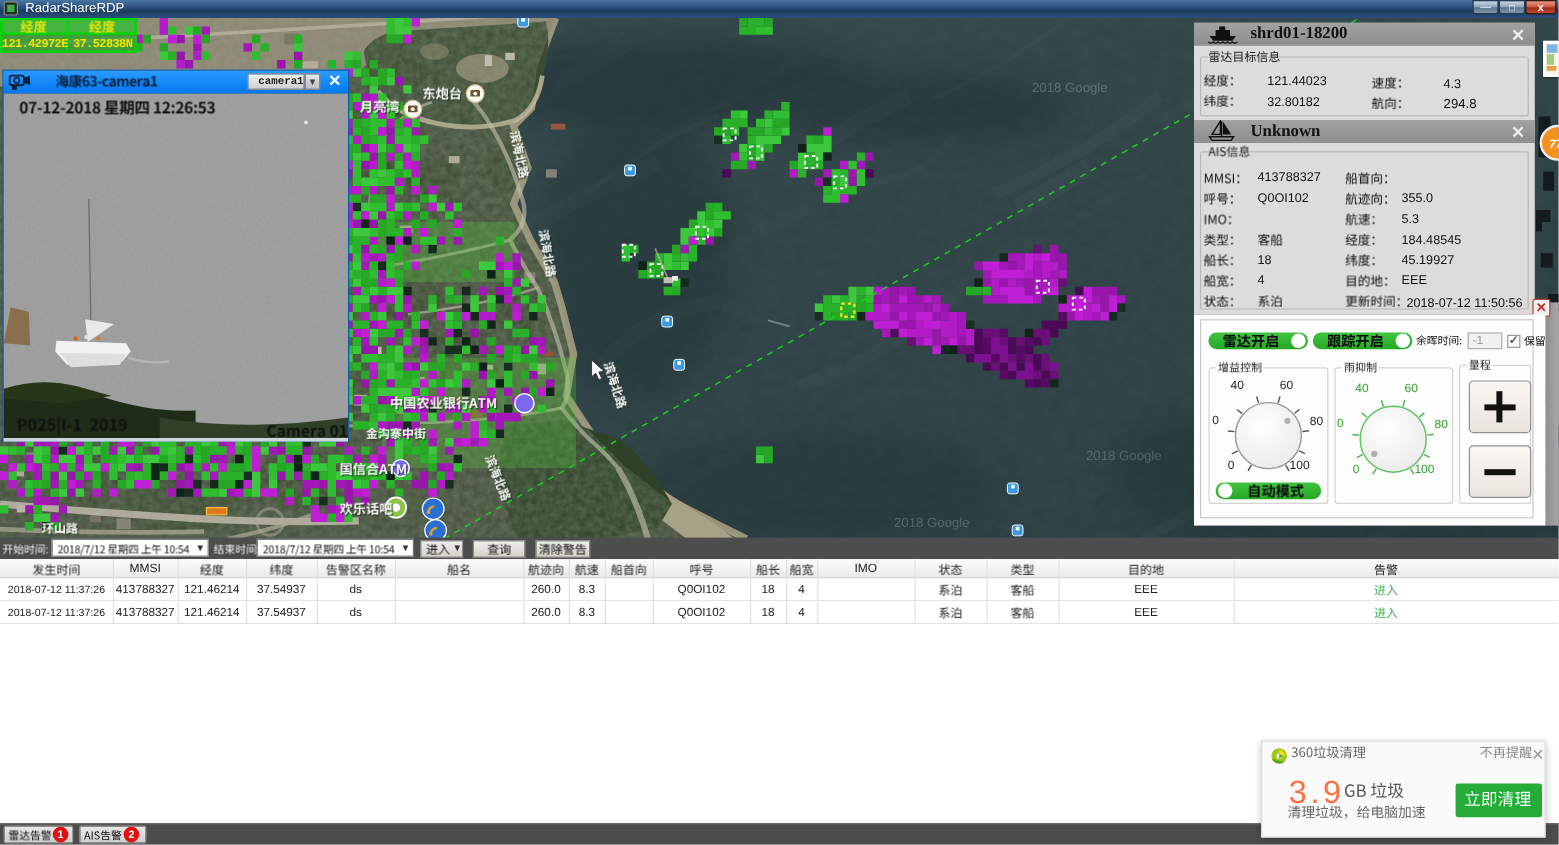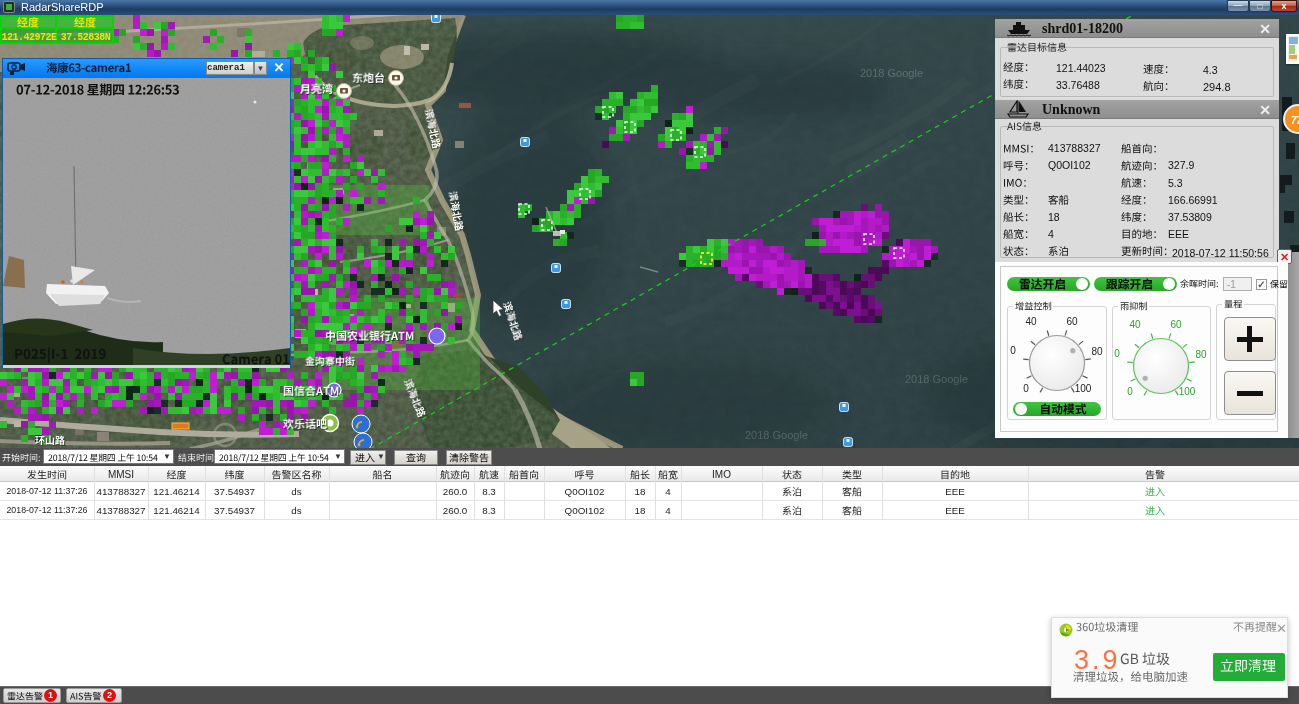--- a/index.html
+++ b/index.html
@@ -218,21 +218,21 @@
 <div class="abs" style="left:57px;top:17px;width:57px;text-align:center;color:#ece800;font-size:10px;font-weight:bold;font-family:'Liberation Mono',monospace;letter-spacing:-0.5px">37.52838N</div>
 </div>
 <div class="abs" style="left:2px;top:58px;width:289px;height:310px;border:1px solid #0a5ab4">
 <div class="abs" style="left:0;top:0;width:287px;height:19px;background:linear-gradient(#2a9aff,#0078f0)"></div>
 <svg class="abs" style="left:4px;top:2px" width="20" height="15" viewBox="0 0 20 15">
 <rect x="1" y="2" width="12" height="8" rx="2" fill="none" stroke="#0a2038" stroke-width="1.6"></rect>
 <circle cx="7" cy="6" r="2.2" fill="none" stroke="#0a2038" stroke-width="1.3"></circle>
 <path d="M13 4l5-2v8l-5-2z" fill="#0a2038"></path>
       <rect x="3" y="10" width="4" height="4" fill="#0a2038"></rect>
     </svg>
-<div class="abs" style="left:203px;top:2px;width:48px;height:14px;background:linear-gradient(#f0f0f0,#cfcfcf);border:1px solid #888;font-size:9px;font-weight:bold;color:#222;text-align:left;line-height:13px;font-family:'Liberation Mono',monospace">camera1</div>
+<div class="abs" style="left:203px;top:2px;width:48px;height:14px;background:linear-gradient(#f0f0f0,#cfcfcf);border:1px solid #888;font-size:9px;font-weight:bold;color:#222;text-align:right;line-height:13px;font-family:'Liberation Mono',monospace">camera1</div>
 <div class="abs" style="left:251px;top:2px;width:13px;height:14px;background:linear-gradient(#e8e8e8,#bdbdbd);border:1px solid #888;font-size:8px;color:#444;text-align:center;line-height:13px">▼</div>
 <div class="abs" style="left:268px;top:1px;width:16px;height:16px;color:#fff;font-size:13px;font-weight:bold;text-align:center;line-height:16px">✕</div>
 <svg class="abs" style="left:0;top:19px" width="287" height="289" viewBox="0 0 287 289">
 <rect width="287" height="289" fill="#9a9a9a"></rect>
 <rect width="287" height="289" fill="#808080" filter="url(#camgrain)" opacity="0.8"></rect>
 <defs>
         <filter id="camgrain">
           <feTurbulence type="fractalNoise" baseFrequency="0.7 0.45" numOctaves="2" seed="4"></feTurbulence>
 <feColorMatrix type="matrix" values="0 0 0 0 0.45  0 0 0 0 0.45  0 0 0 0 0.45  0 0 0 0.5 0"></feColorMatrix>
         </filter>
@@ -260,41 +260,41 @@
 <path d="M3 10h22l-3 4H6z" fill="#111"></path>
       <rect x="8" y="5" width="12" height="5" fill="#111"></rect>
       <rect x="11" y="2" width="5" height="3" fill="#111"></rect>
 <path d="M2 15q2 2 4 0q2 2 4 0q2 2 4 0q2 2 4 0q2 2 4 0q2 2 4 0" stroke="#111" fill="none" stroke-width="1"></path>
     </svg>
   </div>
 <div class="abs" style="left:1042px;top:21px;font-family:'Liberation Serif',serif;font-weight:bold;font-size:14px;color:#111">shrd01-18200</div>
 <div class="abs" style="left:1000px;top:47px;width:274px;height:50px;border:1px solid #b8b8b8;border-radius:2px"></div>
 <div class="abs" style="left:1056px;top:61.5px;font-size:10.5px;color:#111">121.44023</div>
 <div class="abs" style="left:1203px;top:63.5px;font-size:10.5px;color:#111">4.3</div>
-<div class="abs" style="left:1056px;top:78.5px;font-size:10.5px;color:#111">33.76488</div>
+<div class="abs" style="left:1056px;top:78.5px;font-size:10.5px;color:#111">32.80182</div>
 <div class="abs" style="left:1203px;top:80.5px;font-size:11px;color:#111">294.8</div>
 <div class="abs" style="left:995px;top:100px;width:284px;height:162px;background:#dcdcdc"></div>
 <div class="abs" style="left:995px;top:100px;width:284px;height:19px;background:linear-gradient(#a2a2a2,#8e8e8e);border-bottom:1px solid #7a7a7a">
     <div class="abs" style="right:8px;top:2px;color:#efefef;font-size:14px;font-weight:bold">✕</div>
     <svg class="abs" style="left:10px;top:0" width="26" height="19" viewBox="0 0 26 19">
 <path d="M12 1L5 12h7z" fill="none" stroke="#111" stroke-width="1.2"></path>
       <path d="M14 1l7 11h-7z" fill="#111"></path>
 <path d="M3 14h20l-2 3H5z" fill="none" stroke="#111" stroke-width="1.2"></path>
       <line x1="13" y1="1" x2="13" y2="14" stroke="#111" stroke-width="1"></line>
     </svg>
   </div>
 <div class="abs" style="left:1042px;top:102px;font-family:'Liberation Serif',serif;font-weight:bold;font-size:14px;color:#111">Unknown</div>
 <div class="abs" style="left:1000px;top:126px;width:274px;height:132px;border:1px solid #b8b8b8;border-radius:2px"></div>
 <div class="abs" style="left:1048px;top:142.3px;font-size:10.5px;color:#111">413788327</div>
 <div class="abs" style="left:1048px;top:159.4px;font-size:10.5px;color:#111">Q0OI102</div>
-<div class="abs" style="left:1168px;top:159.4px;font-size:10.5px;color:#111">327.9</div>
+<div class="abs" style="left:1168px;top:159.4px;font-size:10.5px;color:#111">355.0</div>
 <div class="abs" style="left:1168px;top:176.5px;font-size:10.5px;color:#111">5.3</div>
-<div class="abs" style="left:1168px;top:193.6px;font-size:10.5px;color:#111">166.66991</div>
+<div class="abs" style="left:1168px;top:193.6px;font-size:10.5px;color:#111">184.48545</div>
 <div class="abs" style="left:1048px;top:210.7px;font-size:10.5px;color:#111">18</div>
-<div class="abs" style="left:1168px;top:210.7px;font-size:10.5px;color:#111">37.53809</div>
+<div class="abs" style="left:1168px;top:210.7px;font-size:10.5px;color:#111">45.19927</div>
 <div class="abs" style="left:1048px;top:227.8px;font-size:10.5px;color:#111">4</div>
 <div class="abs" style="left:1168px;top:227.8px;font-size:10.5px;color:#111">EEE</div>
 <div class="abs" style="left:1172px;top:247px;font-size:10.5px;color:#111">2018-07-12 11:50:56</div>
 <div class="abs" style="left:1286px;top:34px;width:13px;height:30px;background:#f6f1e2;border:2px solid #fff;box-shadow:0 1px 2px rgba(0,0,0,0.4)">
 <div style="width:9px;height:7px;background:#7fb2e5;margin:1px"></div>
     <div style="width:6px;height:9px;background:#a5cc7e;margin:1px"></div>
     <div style="width:8px;height:4px;background:#e8a24a;margin:1px"></div>
   </div>
 <div class="abs" style="left:1283px;top:104px;width:30px;height:30px;border-radius:50%;background:#f5921e;border:2px solid #eee;color:#fff;font-size:10px;font-weight:bold;font-style:italic;line-height:30px;text-align:left;padding-left:6px">77</div>
 <div class="abs" style="left:1288px;top:252px;width:11px;height:186px;background:linear-gradient(90deg,#8f8f8f,#a8a8a8)"></div>

